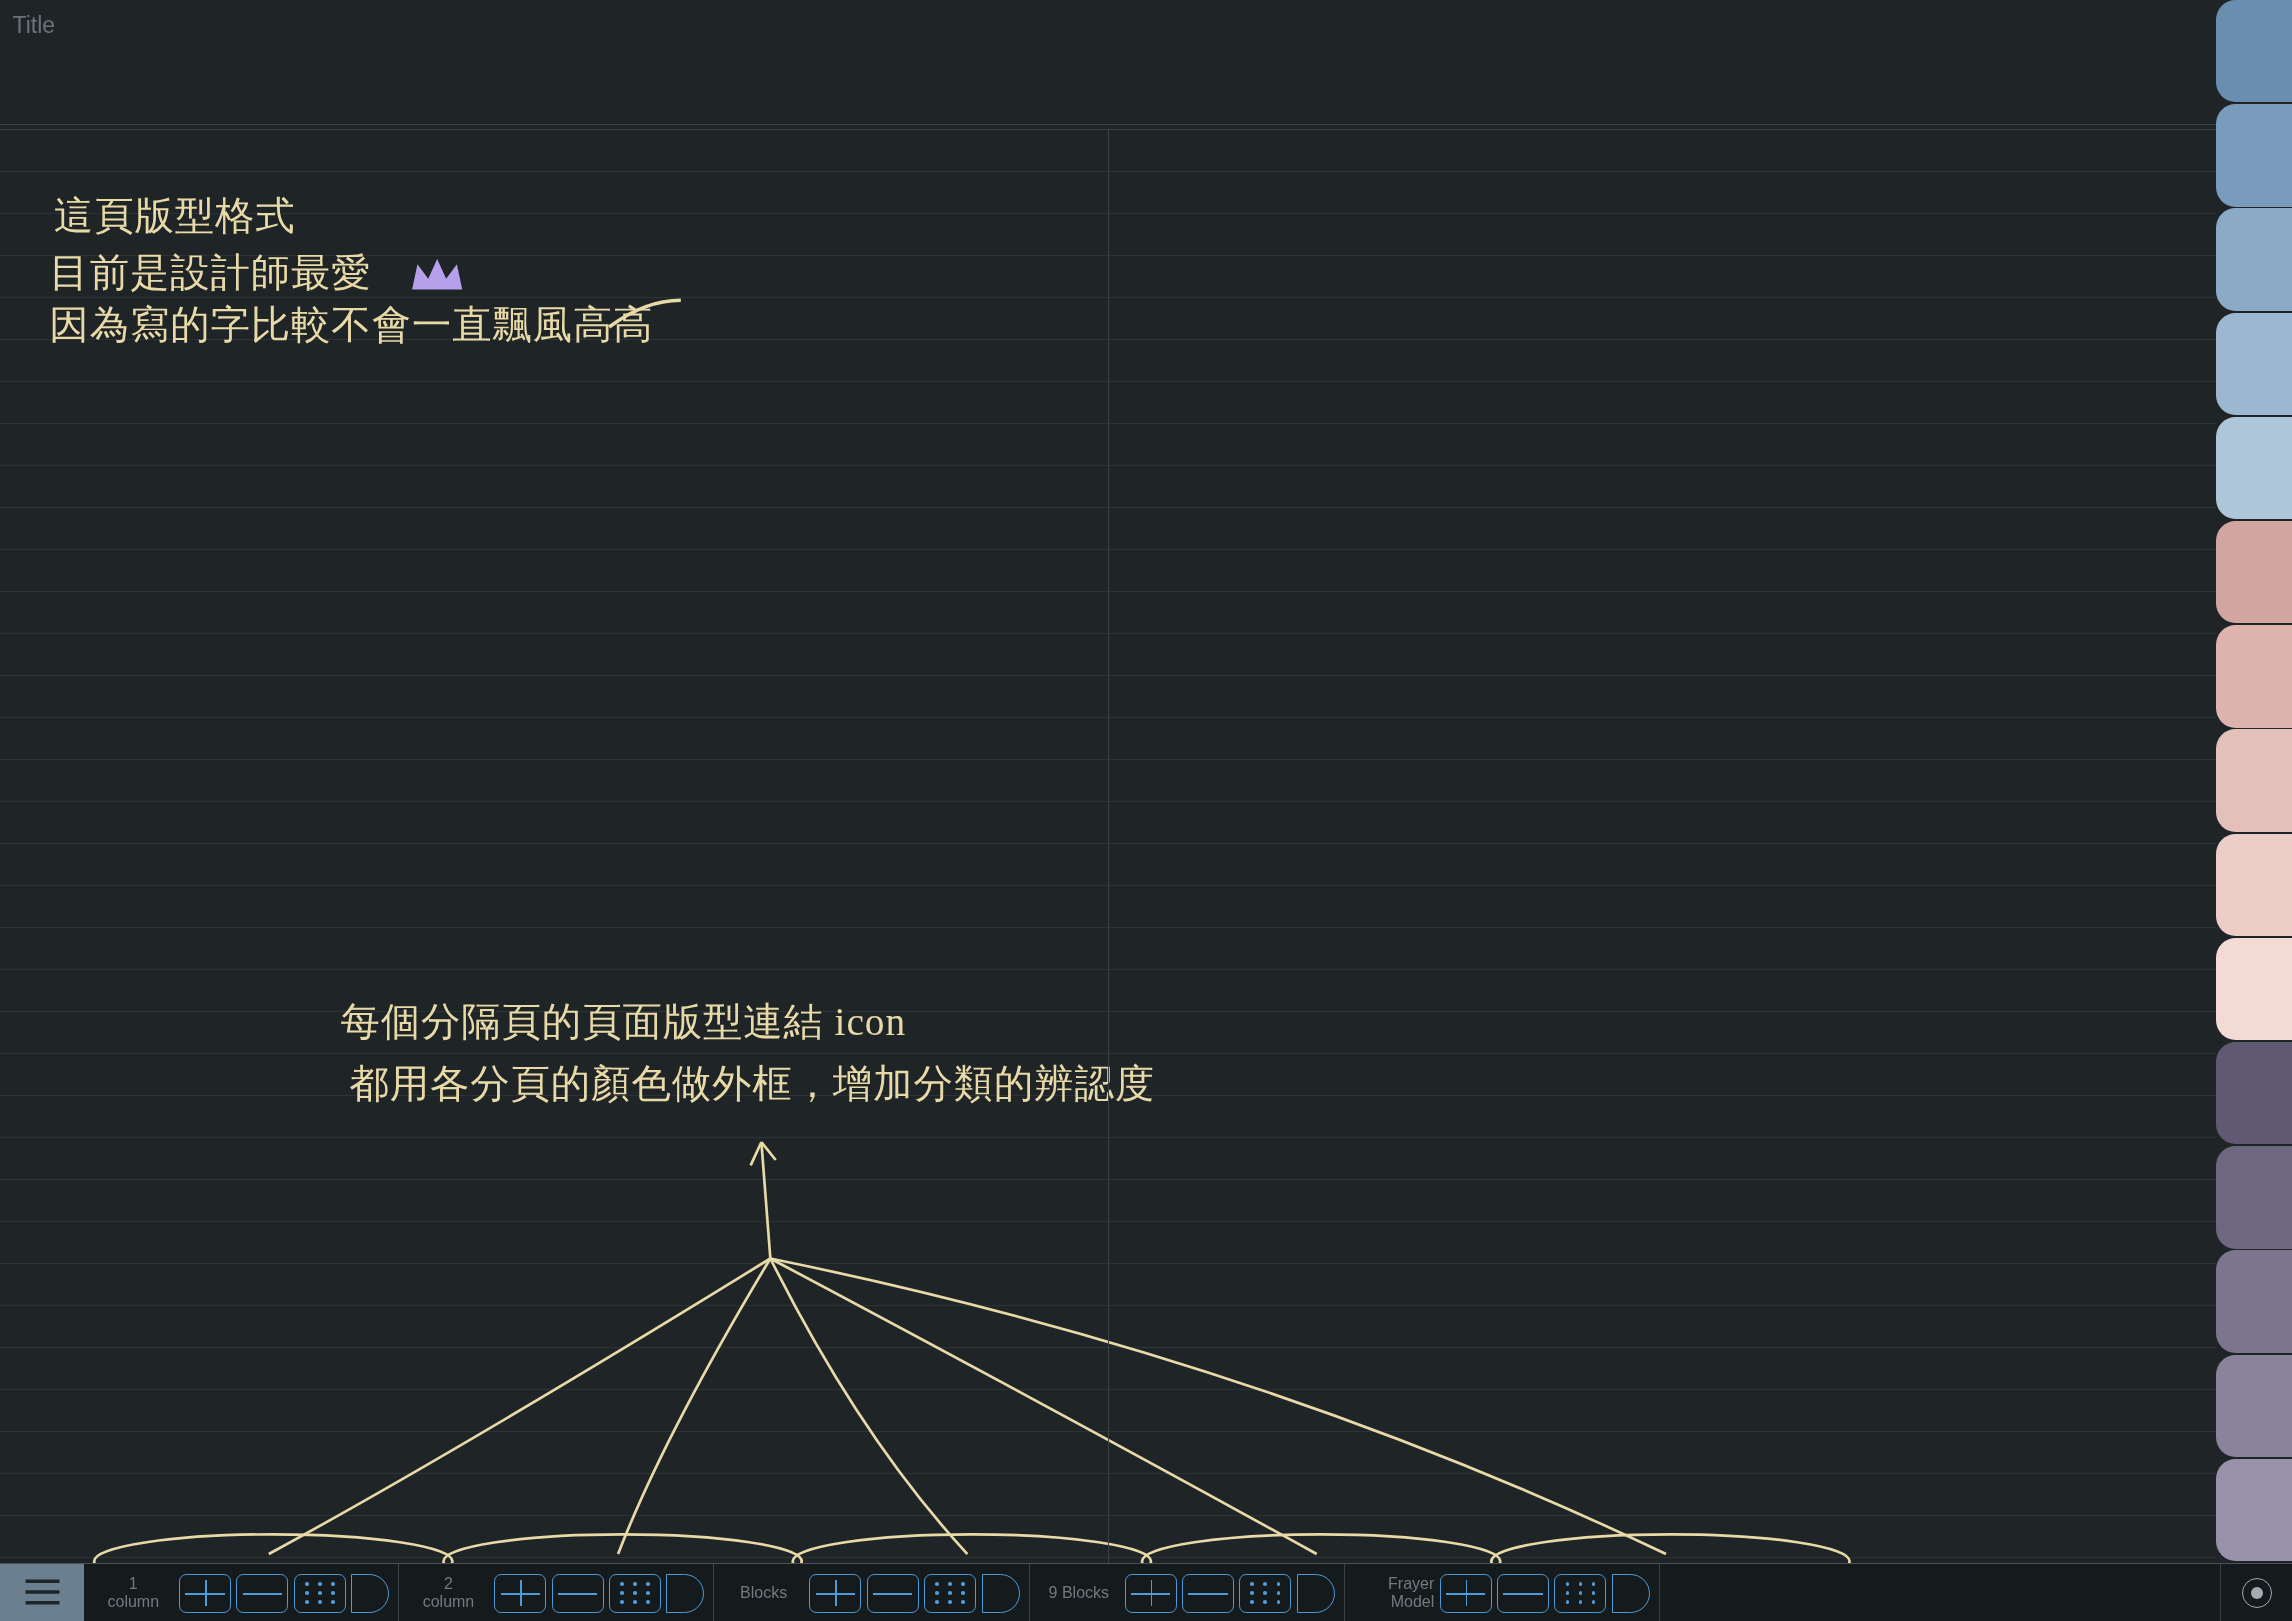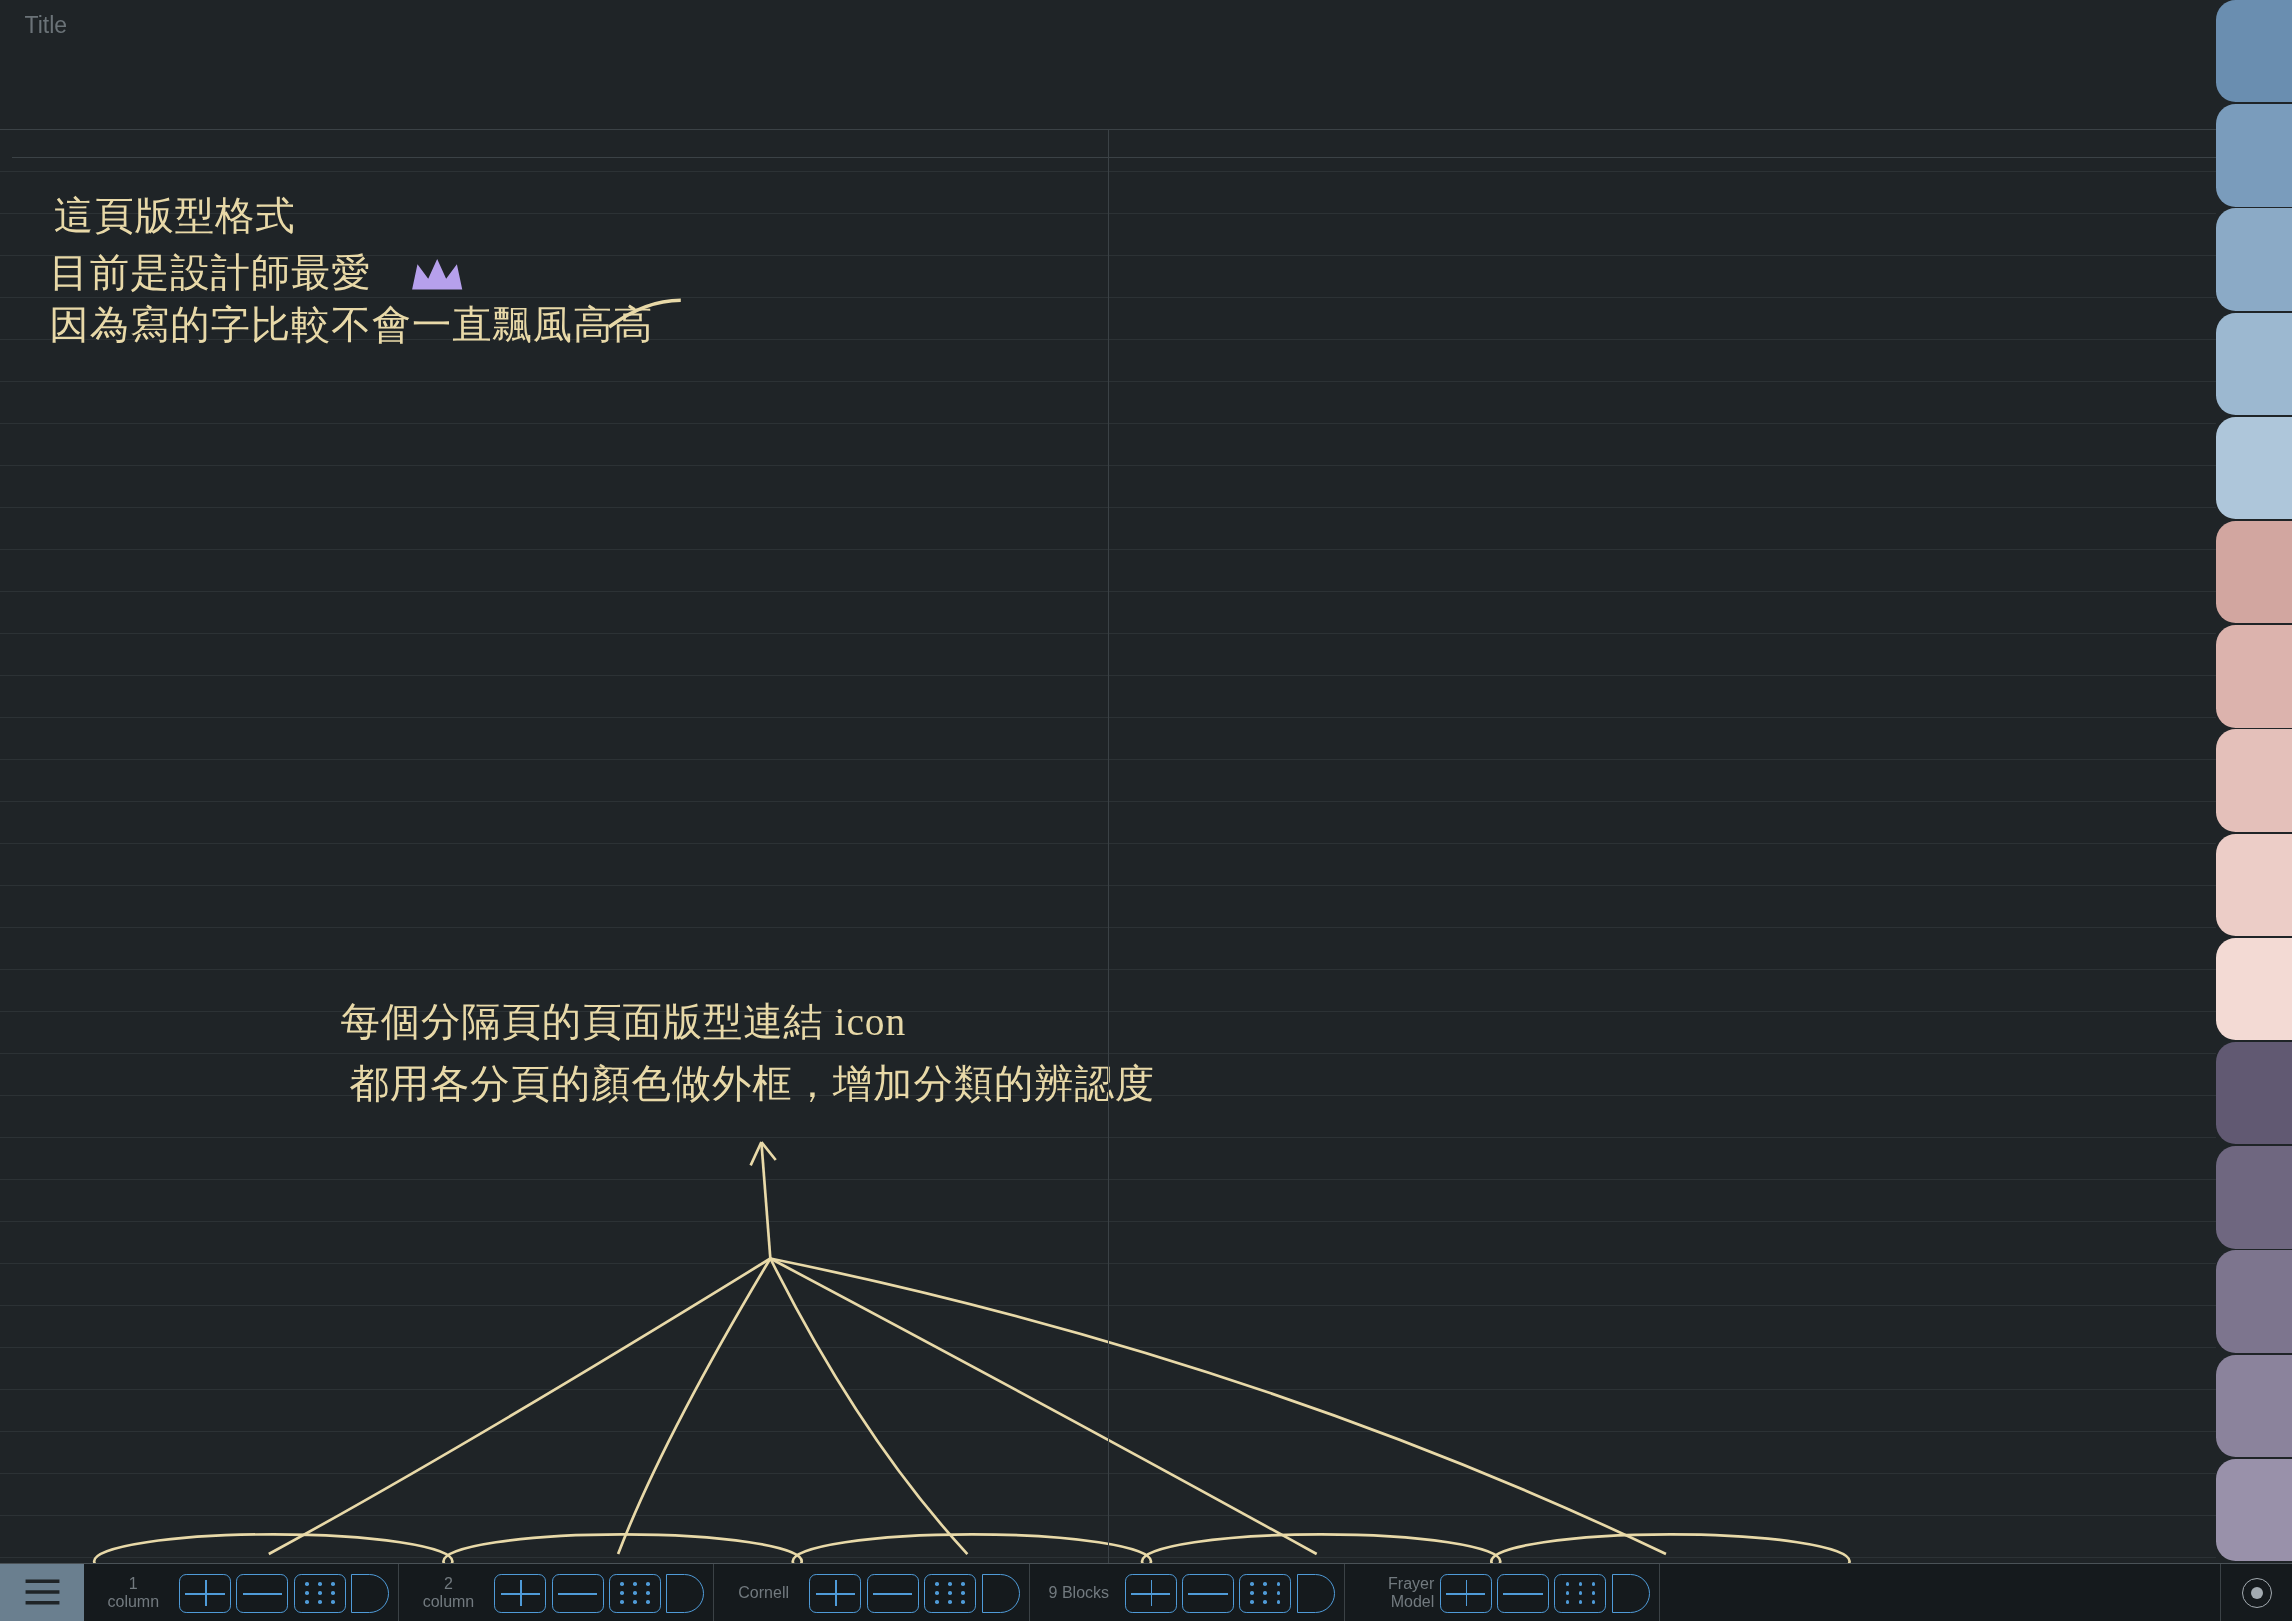--- a/index.html
+++ b/index.html
@@ -9,22 +9,22 @@
     overflow: hidden;
     background: #1f2427;
     font-family: -apple-system, BlinkMacSystemFont, "Segoe UI", sans-serif;
     color: #6b7378;
     position: relative;
   }
 
   
   .title-bar {
     position: absolute;
-    left: 12px; right: 77px; top: 0;
-    height: 158px;
+    left: 0; right: 77px; top: 0;
+    height: 125px;
     border-bottom: 0.9px solid #3b4246;
   }
   .title-bar input {
     position: absolute;
     left: 12.5px; top: 7.2px;
     width: 537px; height: 36px;
     background: transparent;
     border: none;
     color: #6b7378;
     font-size: 23px;
@@ -297,21 +297,21 @@
               <span style="background: rgb(79, 155, 216);"></span>
               <span style="background: rgb(79, 155, 216);"></span>
               <span style="background: rgb(79, 155, 216);"></span>
               <span style="background: rgb(79, 155, 216);"></span>
               <span style="background: rgb(79, 155, 216);"></span>
             </div>
           </div>
           <div class="layout-icon blank-end" style="border-color: rgb(79, 155, 216);"></div>
         </div>
       </div><div class="tool-group">
-        <div class="label" style="white-space: pre-line;">Cornell</div>
+        <div class="label" style="white-space: pre-line;">Blocks</div>
         <div class="layout-icons">
           <div class="layout-icon" style="border-color: rgb(79, 155, 216);">
             <div class="vline" style="background: rgb(79, 155, 216);"></div>
             <div class="hline" style="background: rgb(79, 155, 216);"></div>
           </div>
           <div class="layout-icon" style="border-color: rgb(79, 155, 216);">
             <div class="hline" style="background: rgb(79, 155, 216);"></div>
           </div>
           <div class="layout-icon" style="border-color: rgb(79, 155, 216);">
             <div class="dots">

